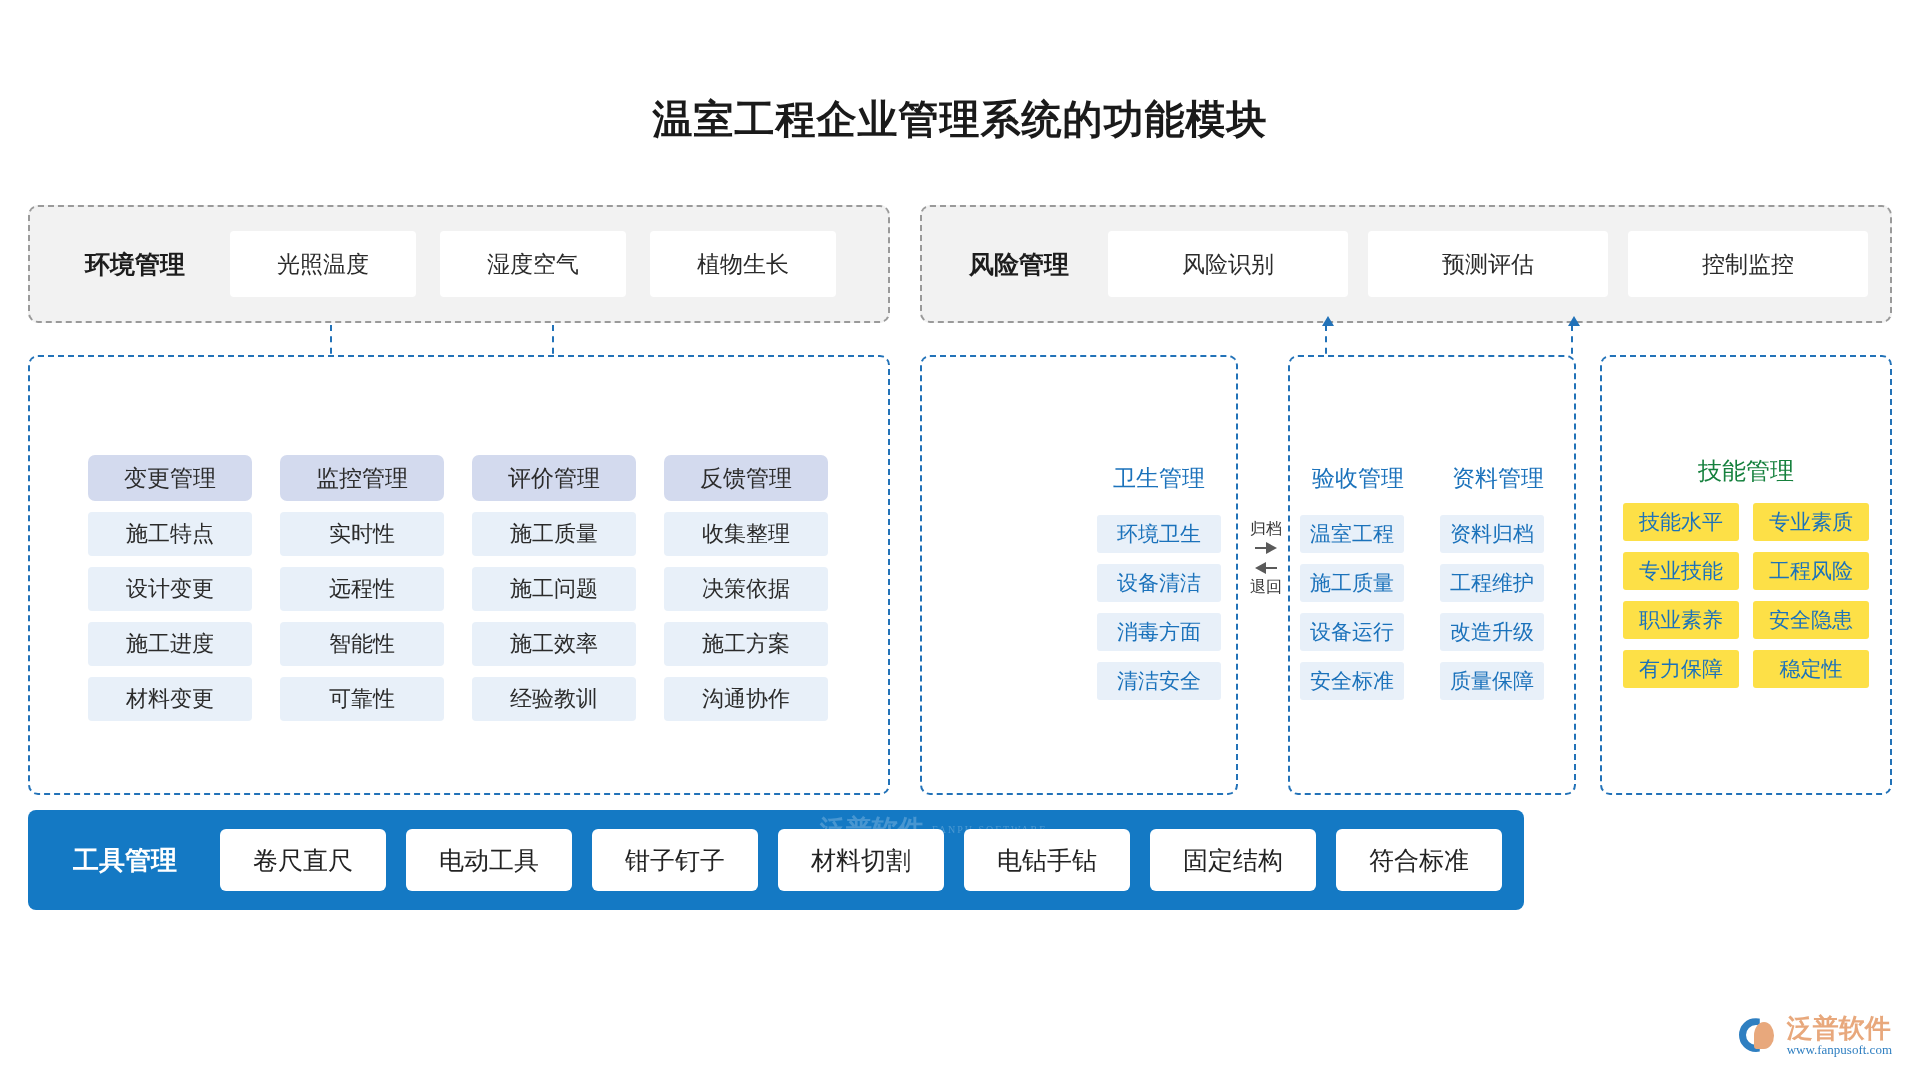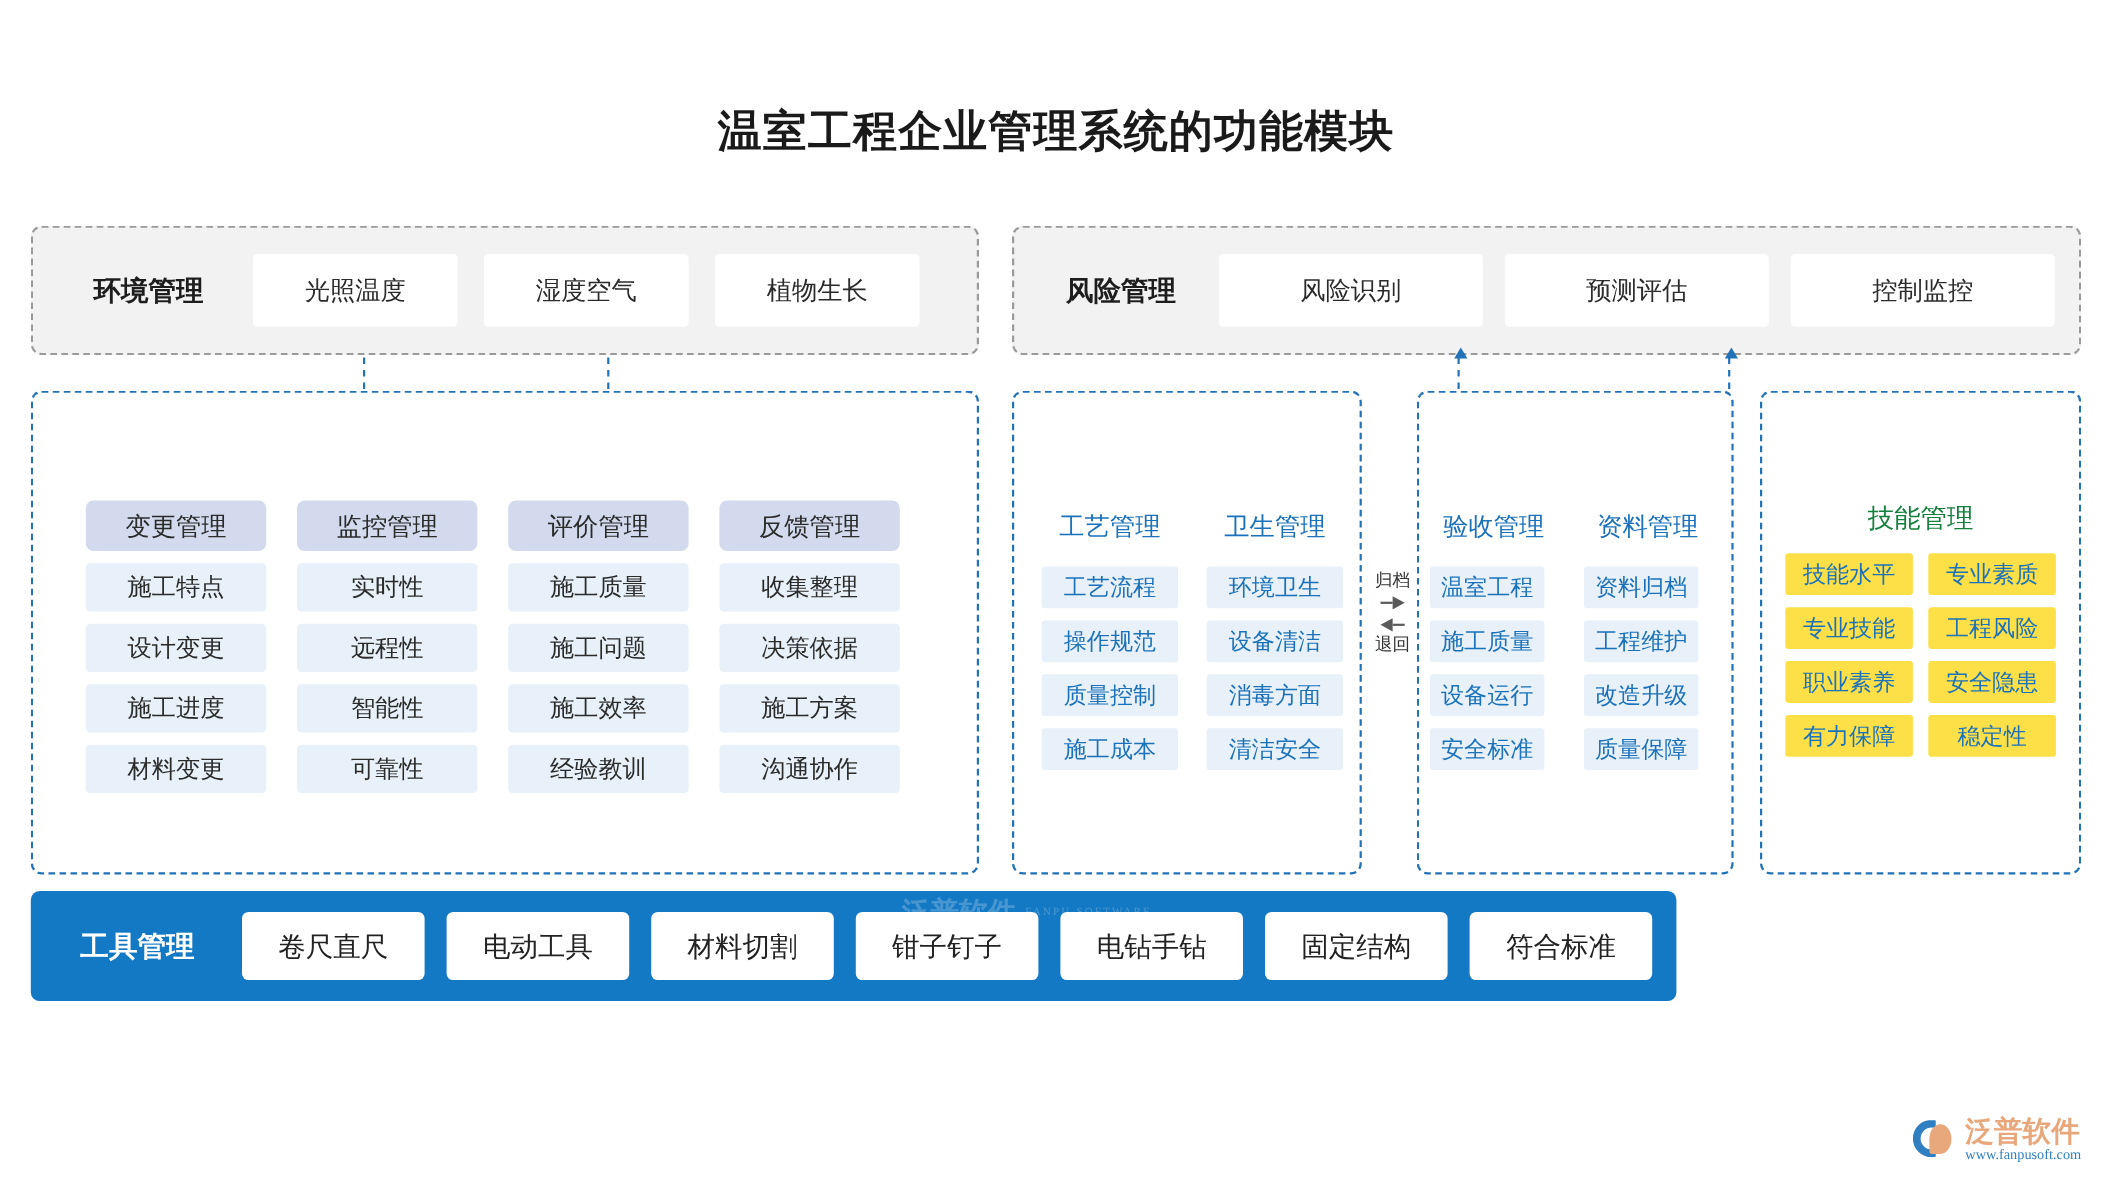--- a/index.html
+++ b/index.html
@@ -82,21 +82,21 @@
     border-radius: 10px;
     background: #ffffff;
   }
   #box-left   { left: 28px;   top: 355px; width: 862px; height: 440px; }
   #box-mid1   { left: 920px;  top: 355px; width: 318px; height: 440px; }
   #box-mid2   { left: 1288px; top: 355px; width: 288px; height: 440px; }
   #box-right  { left: 1600px; top: 355px; width: 292px; height: 440px; }
 
   
   #left-grid {
-    position: absolute; left: 78px; top: 455px;
+    position: absolute; left: 88px; top: 455px;
     display: flex; gap: 28px;
   }
   .lg-col { width: 164px; display: flex; flex-direction: column; gap: 11px; }
   .lg-head {
     background: #d3daee; border-radius: 7px;
     height: 46px; display: flex; align-items: center; justify-content: center;
     font-size: 23px; color: #2b2b2b; white-space: nowrap;
   }
   .lg-item {
     background: #e8f0f9; border-radius: 4px;
@@ -256,27 +256,20 @@
     <div class="lg-col">
       <div class="lg-head">反馈管理</div>
       <div class="lg-item">收集整理</div>
       <div class="lg-item">决策依据</div>
       <div class="lg-item">施工方案</div>
       <div class="lg-item">沟通协作</div>
     </div>
 
   </div>
 
-  <div class="bcol" id="col-gongyi">
-    <div class="bcol-head">工艺管理</div>
-    <div class="bcol-item">工艺流程</div>
-    <div class="bcol-item">操作规范</div>
-    <div class="bcol-item">质量控制</div>
-    <div class="bcol-item">施工成本</div>
-  </div>
 
   <div class="bcol" id="col-weisheng">
     <div class="bcol-head">卫生管理</div>
     <div class="bcol-item">环境卫生</div>
     <div class="bcol-item">设备清洁</div>
     <div class="bcol-item">消毒方面</div>
     <div class="bcol-item">清洁安全</div>
   </div>
 
   <div id="transfer">
@@ -323,22 +316,22 @@
         <div class="sk-item">安全隐患</div>
         <div class="sk-item">稳定性</div>
       </div>
     </div>
   </div>
 
   <div id="tool-bar">
     <div id="tool-label">工具管理</div>
     <div class="tool-card">卷尺直尺</div>
     <div class="tool-card">电动工具</div>
+    <div class="tool-card">钳子钉子</div>
     <div class="tool-card">材料切割</div>
-    <div class="tool-card">钳子钉子</div>
     <div class="tool-card">电钻手钻</div>
     <div class="tool-card">固定结构</div>
     <div class="tool-card">符合标准</div>
   </div>
 
   <div id="bar-watermark">
     <div class="wm-text">泛普软件</div>
     <div class="wm-sub">FANPU SOFTWARE</div>
   </div>
 

